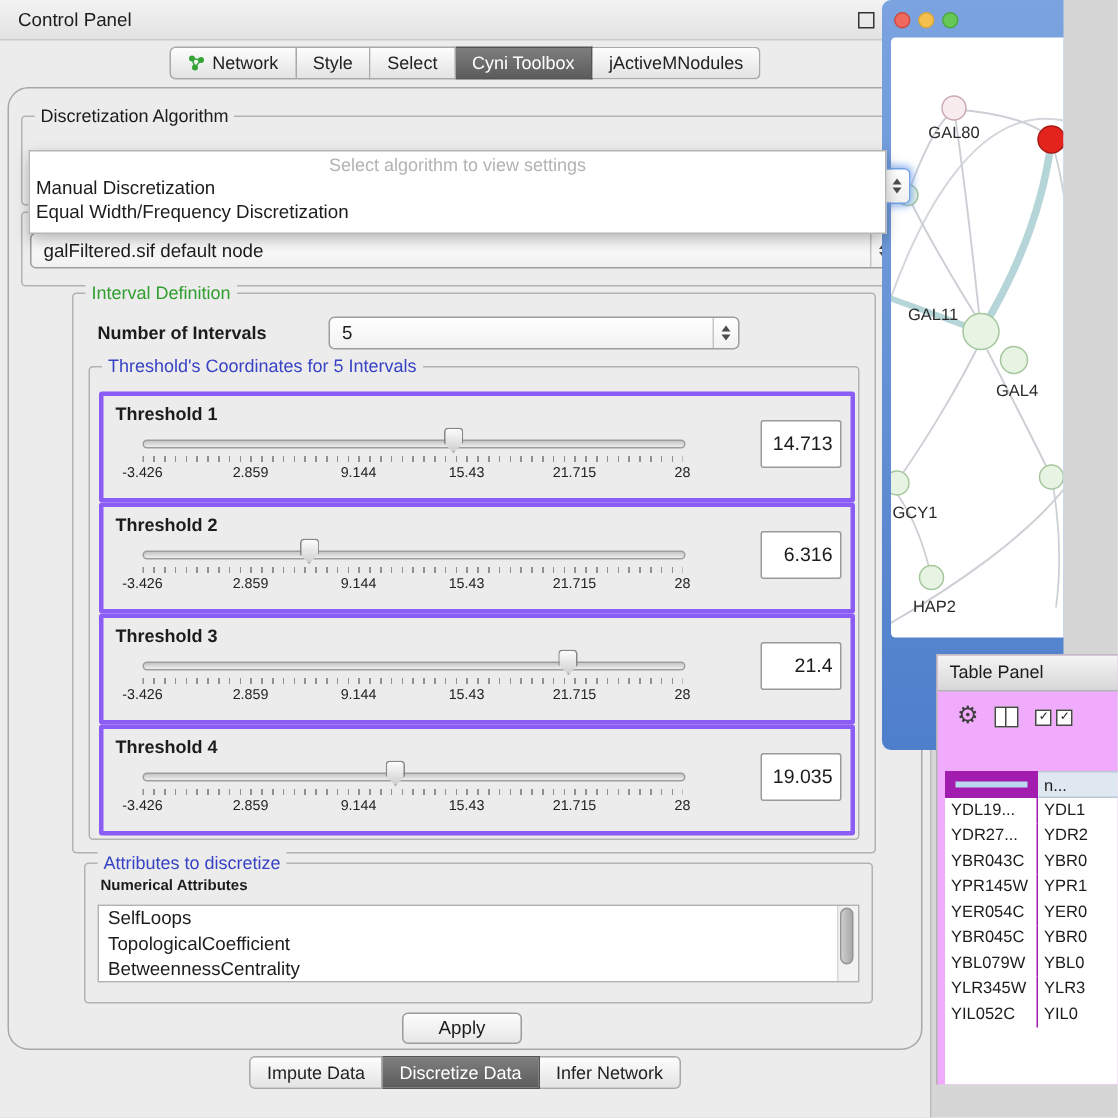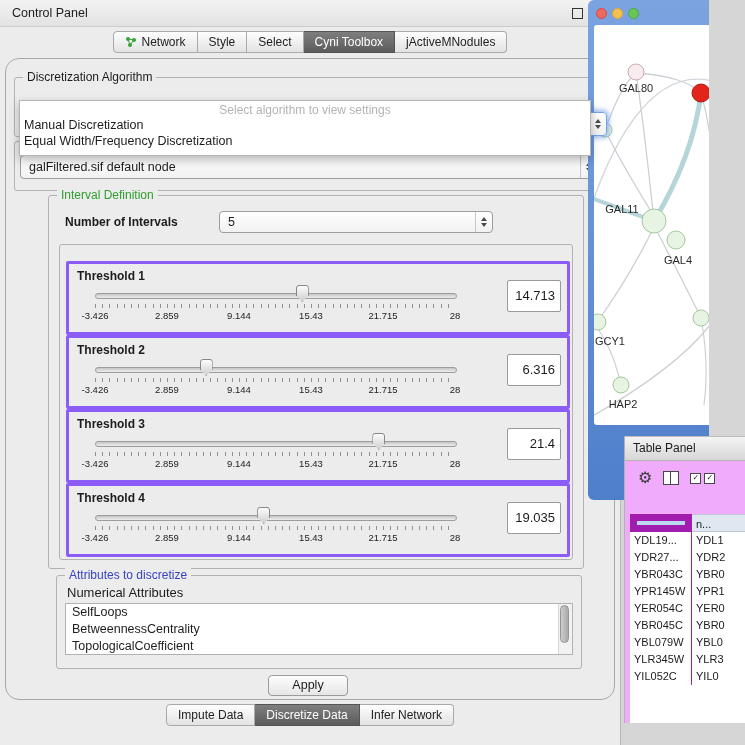--- a/index.html
+++ b/index.html
@@ -62,21 +62,21 @@
          border:1px solid #9d9d9d;border-radius:3px;box-sizing:content-box}
   .thumb{position:absolute;top:1px;width:13px;height:17px;background:linear-gradient(#fcfcfc,#cfcfcf);
          border:1px solid #878787;border-radius:3px;clip-path:polygon(0 0,100% 0,100% 60%,50% 100%,0 60%);box-sizing:border-box}
   .ticks{position:absolute;left:0;top:20px;width:100%;height:4px;
          background:repeating-linear-gradient(90deg,#909090 0,#909090 1px,transparent 1px,transparent 7.2px)}
   .slabels{position:absolute;left:0;top:26px;width:100%;height:12px}
   .slabels span{position:absolute;transform:translateX(-50%);font-size:9.5px;color:#222;white-space:nowrap}
   .sl0{left:0}.sl1{left:20%}.sl2{left:40%}.sl3{left:60%}.sl4{left:80%}.sl5{left:100%}
 
   #g-attr{left:50px;top:516px;width:524px;height:92px}
-  .attr-title{position:absolute;left:10px;top:9px;font-weight:normal;font-size:13px}
+  .attr-title{position:absolute;left:10px;top:9px;font-weight:bold;font-size:10px}
   .alist{position:absolute;left:8px;top:27px;width:508px;height:52px;background:#fff;border:1px solid #b2b2b2;
          overflow:hidden;box-sizing:border-box}
   .alist .it{font-size:12.5px;line-height:17px;padding-left:6px;white-space:nowrap}
   .sbar{position:absolute;right:0;top:0;width:13px;height:100%;background:#f2f2f2;border-left:1px solid #d8d8d8}
   .sthumb{position:absolute;left:1px;top:1px;width:9px;height:38px;background:linear-gradient(90deg,#cdcdcd,#a9a9a9);
           border:1px solid #949494;border-radius:5px;box-sizing:border-box}
 
   .apply{position:absolute;left:262px;top:616px;width:80px;height:21px;background:linear-gradient(#fdfdfd,#e6e6e6);
          border:1px solid #9b9b9b;border-radius:4px;font-size:12.5px;text-align:center;line-height:19px;box-sizing:border-box}
 
@@ -184,20 +184,21 @@
       <span class="noi-label">Number of Intervals</span>
       <div class="combo" id="combo-noi">
         <span class="cv">5</span>
         <span class="stepper">
             <span class="arr-up"></span>
             <span class="arr-dn"></span>
           </span>
       </div>
 
       <div class="group" id="g-thr">
+        <span class="glabel blue">Threshold's Coordinates for 5 Intervals</span>
 
         <div class="thr" id="thr0">
           <span class="thr-label">Threshold 1</span>
           <div class="twrap">
             <div class="track"></div>
             <div class="ticks"></div>
             <div class="thumb" style="left: calc(57.72% - 7px);"></div>
             <div class="slabels">
               <span class="sl0">-3.426</span>
               <span class="sl1">2.859</span>
@@ -264,22 +265,22 @@
           <div class="vbox">19.035</div>
         </div>
       </div>
     </div>
 
     <div class="group" id="g-attr">
       <span class="glabel blue">Attributes to discretize</span>
       <span class="attr-title">Numerical Attributes</span>
       <div class="alist">
         <div class="it">SelfLoops</div>
+        <div class="it">TopologicalCoefficient</div>
         <div class="it">BetweennessCentrality</div>
-        <div class="it">TopologicalCoefficient</div>
         <div class="sbar">
             <div class="sthumb"></div>
           </div>
       </div>
     </div>
 
     <div class="apply">Apply</div>
   </div>
 
   <div class="btabs">

